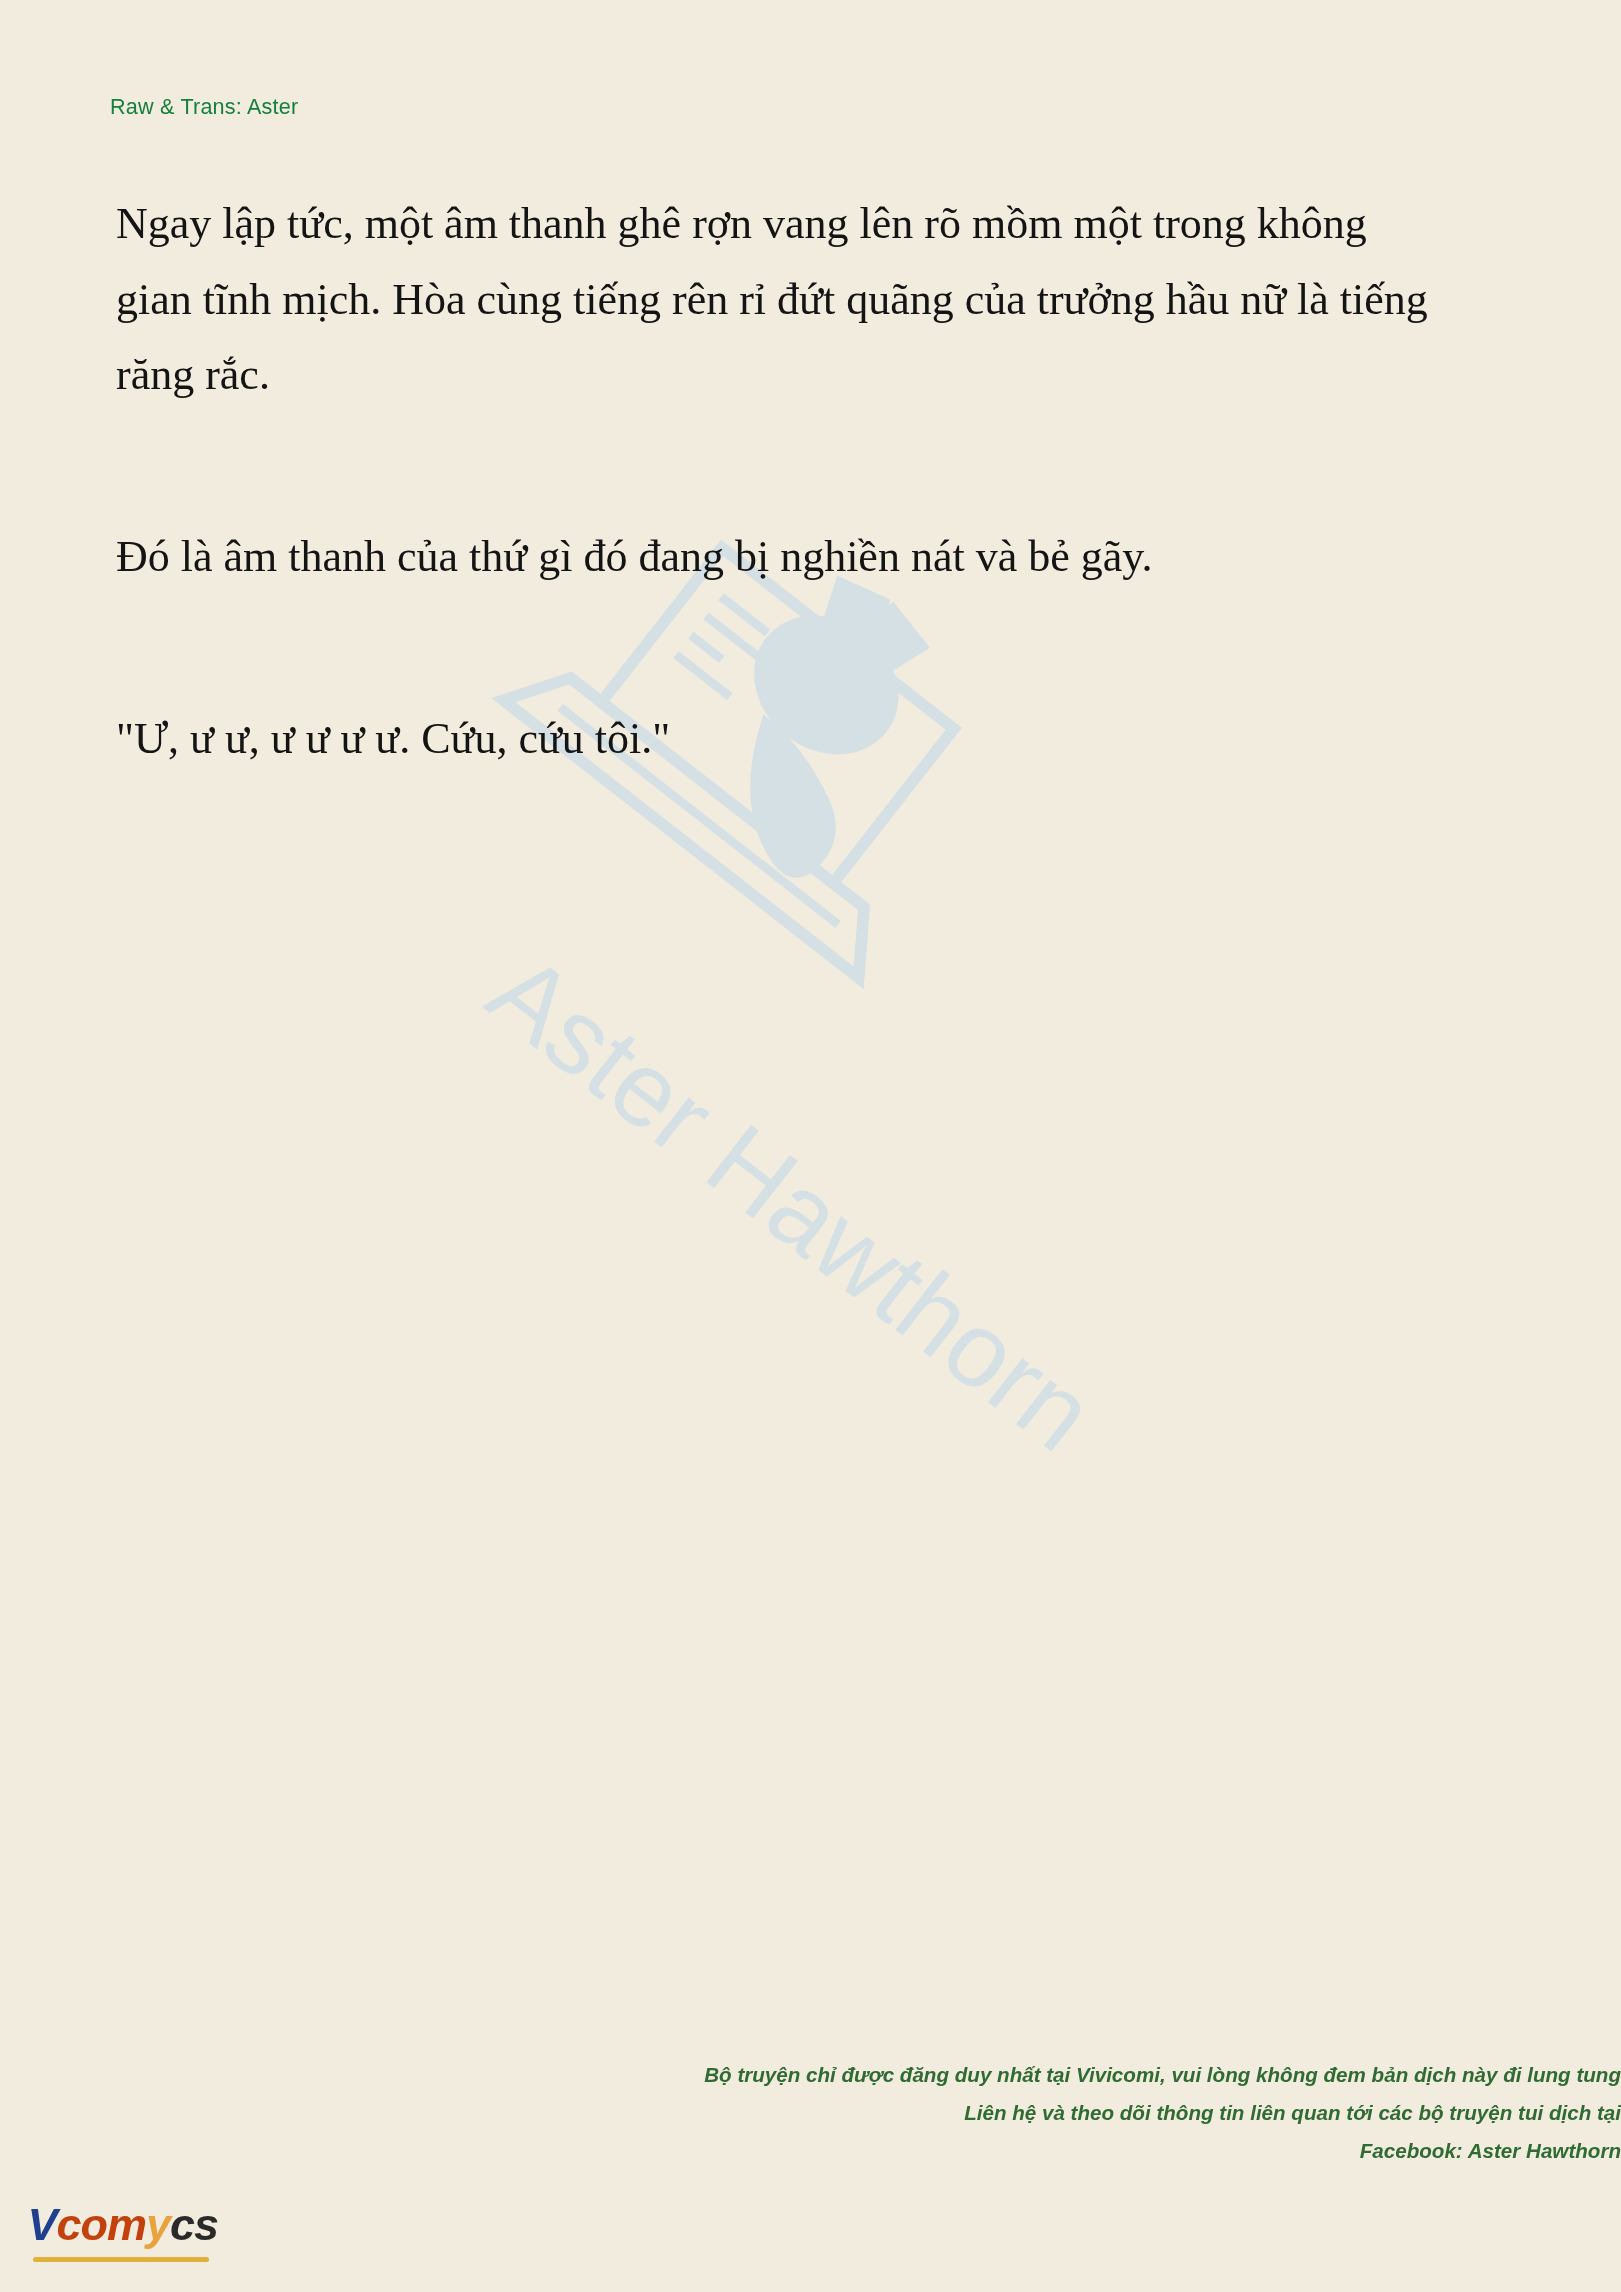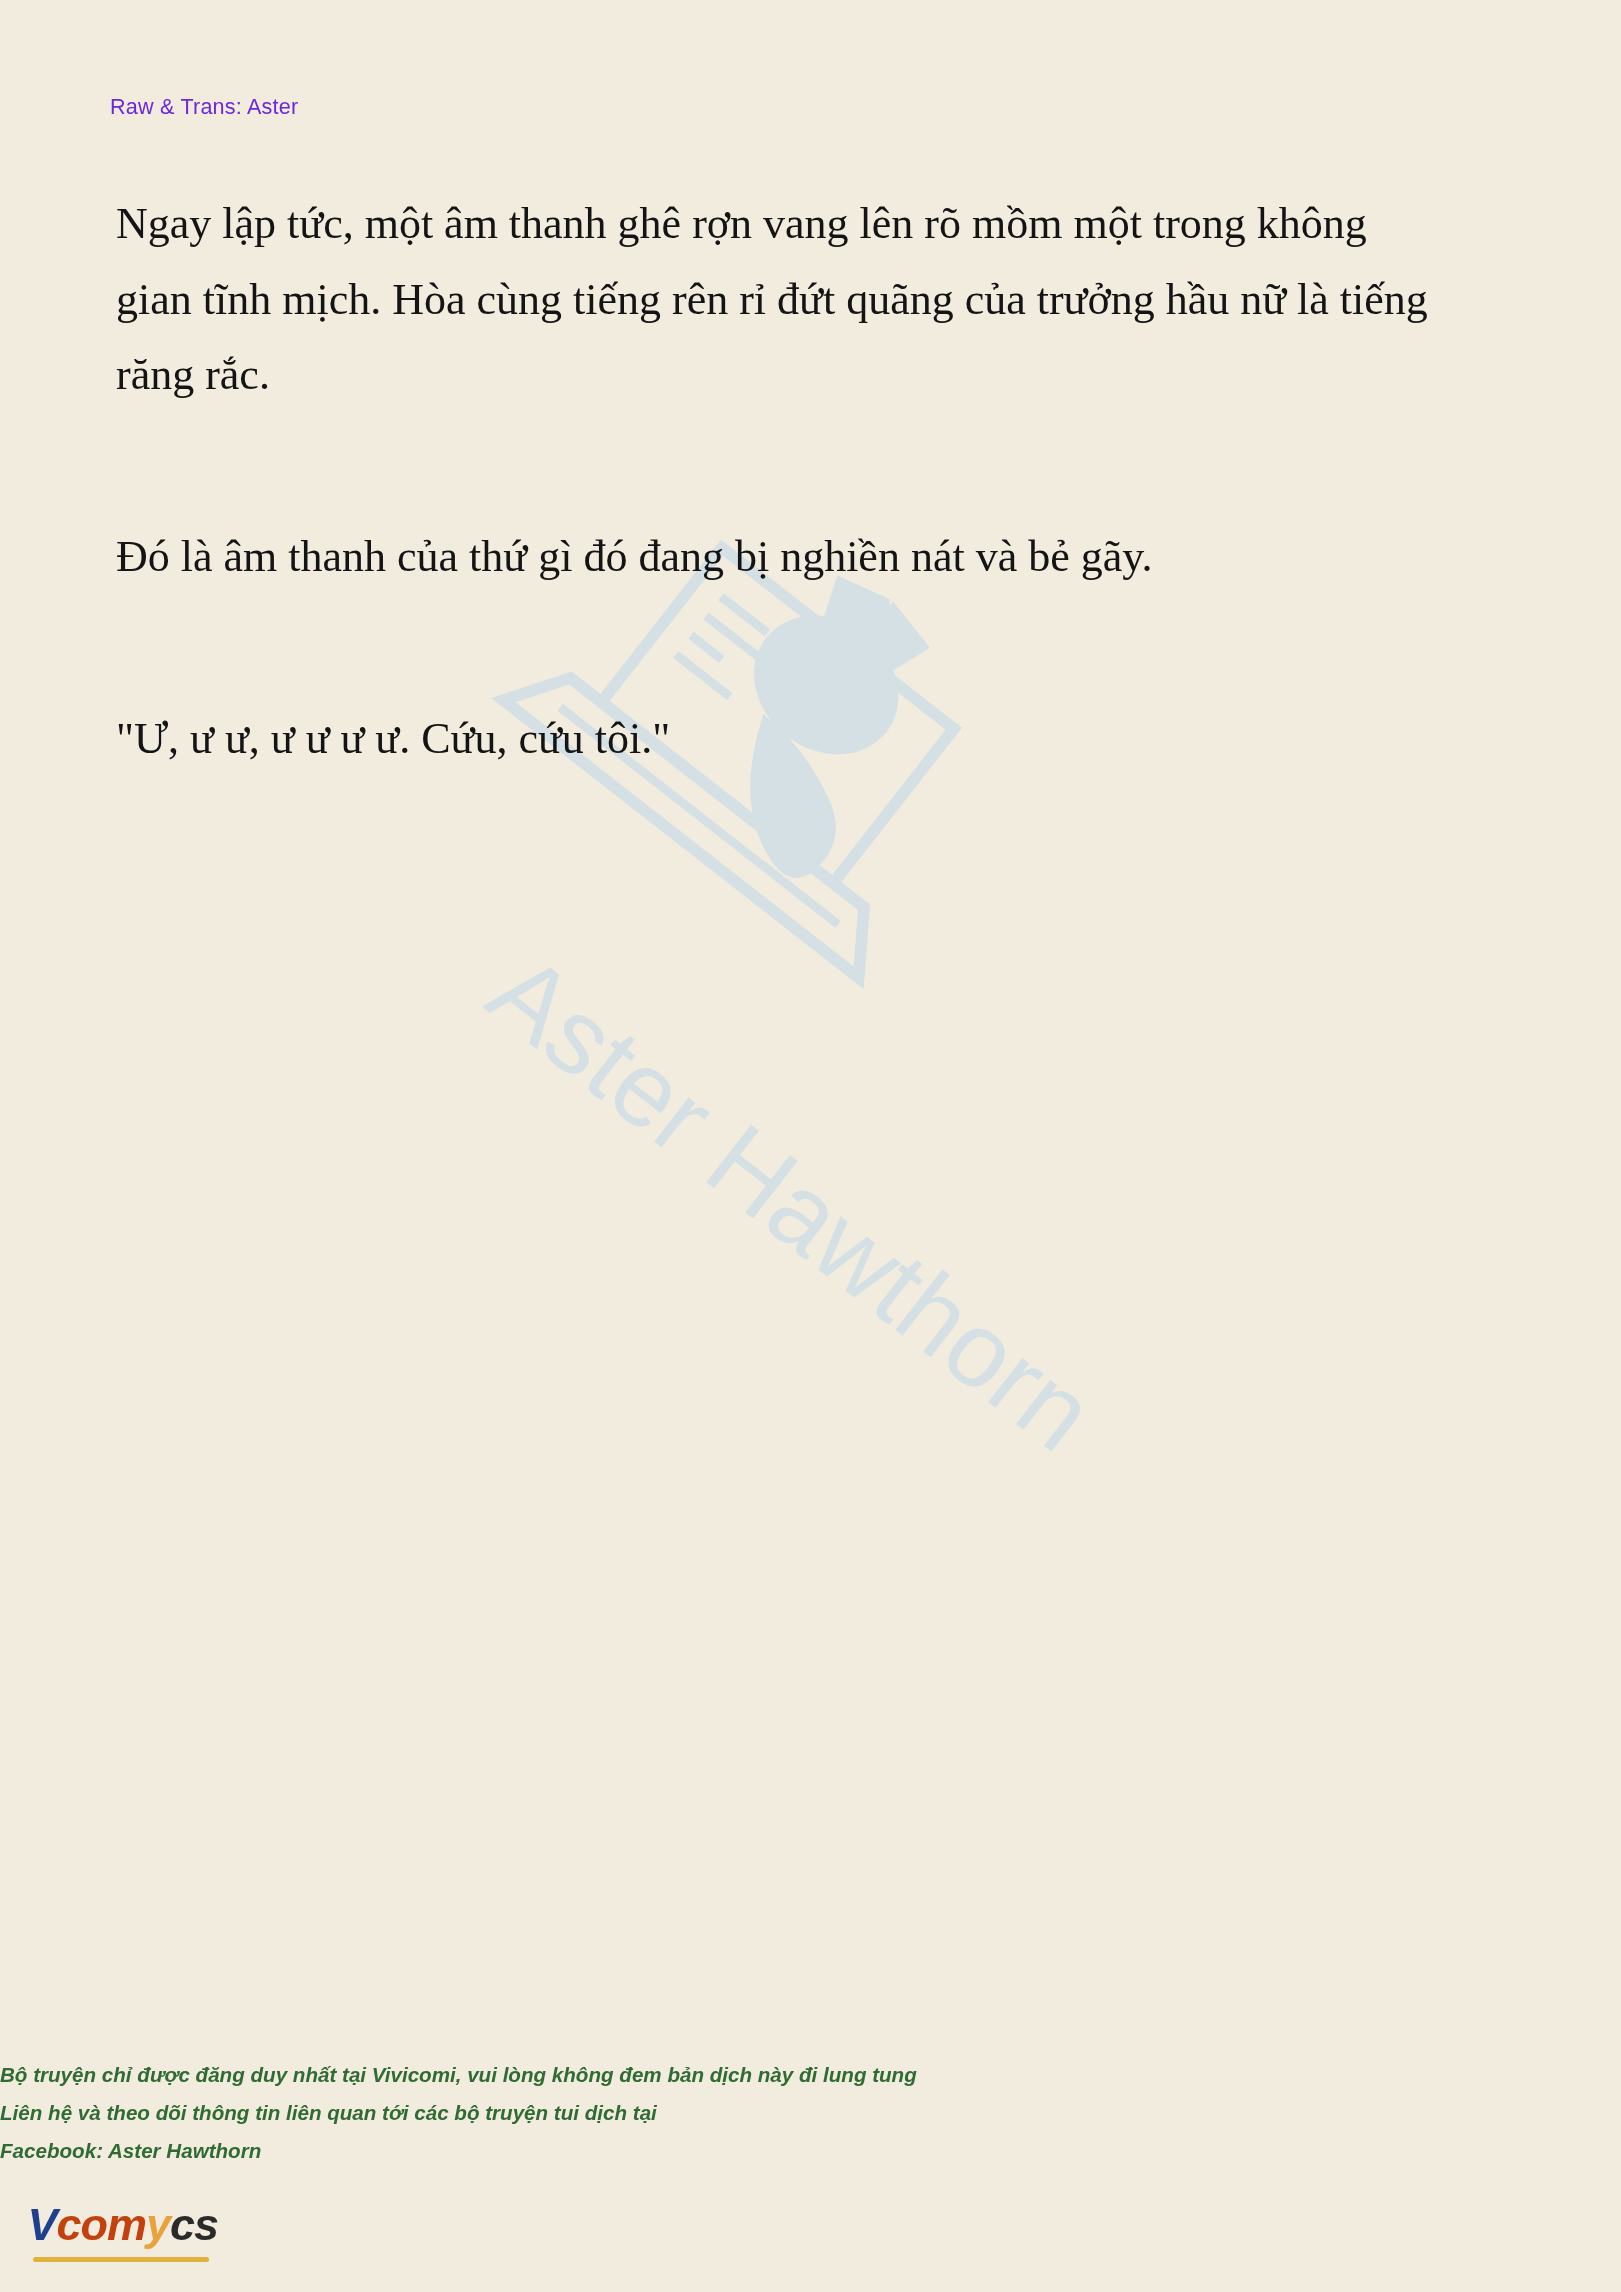--- a/index.html
+++ b/index.html
@@ -19,21 +19,21 @@
     height: 2293px;
     background: #f2ecdf;
   }
 
   .credit {
     position: absolute;
     left: 110px;
     top: 94px;
     font-family: "Liberation Sans", sans-serif;
     font-size: 21.6px;
-    color: #6d28d9;
+    color: #15803d;
     letter-spacing: 0.2px;
   }
 
   .content {
     position: absolute;
     left: 116px;
     top: 186px;
     width: 1392px;
   }
 
@@ -57,21 +57,21 @@
     height: 990px;
     pointer-events: none;
     opacity: 0.55;
   }
 
   .footer-note {
     position: absolute;
     left: 0;
     right: 0;
     top: 2056px;
-    text-align: left;
+    text-align: right;
     font-family: "Liberation Sans", sans-serif;
     font-style: italic;
     font-weight: bold;
     font-size: 20.6px;
     line-height: 1.85;
     color: #2f6b33;
   }
 
   .logo {
     position: absolute;

